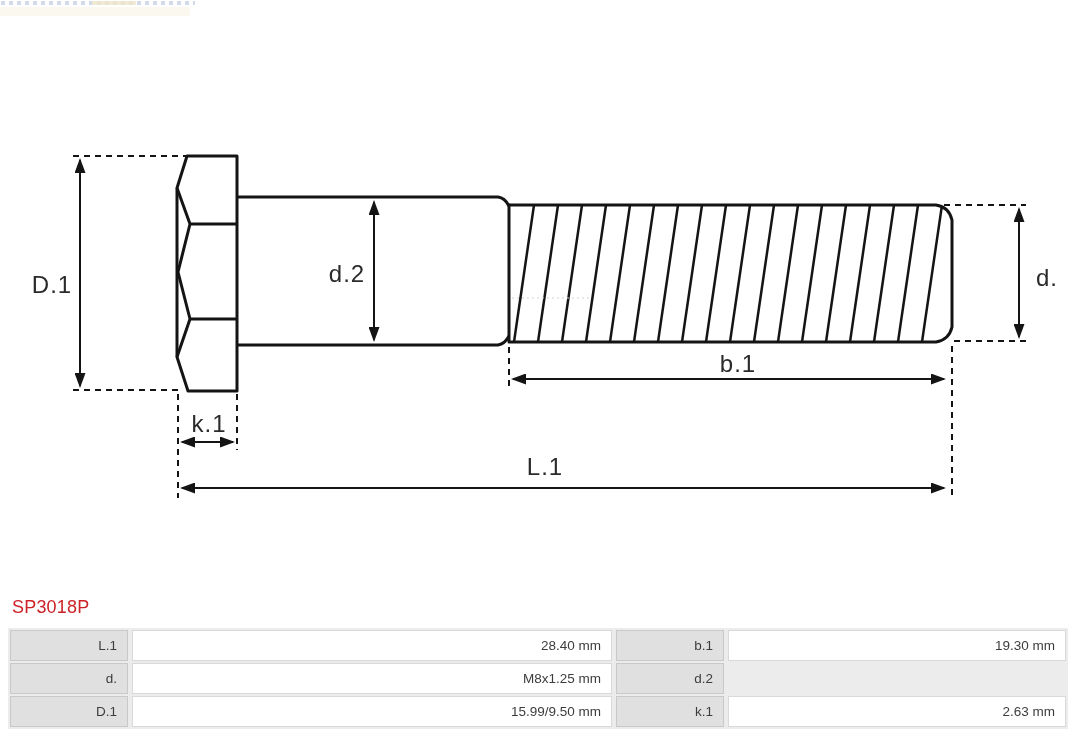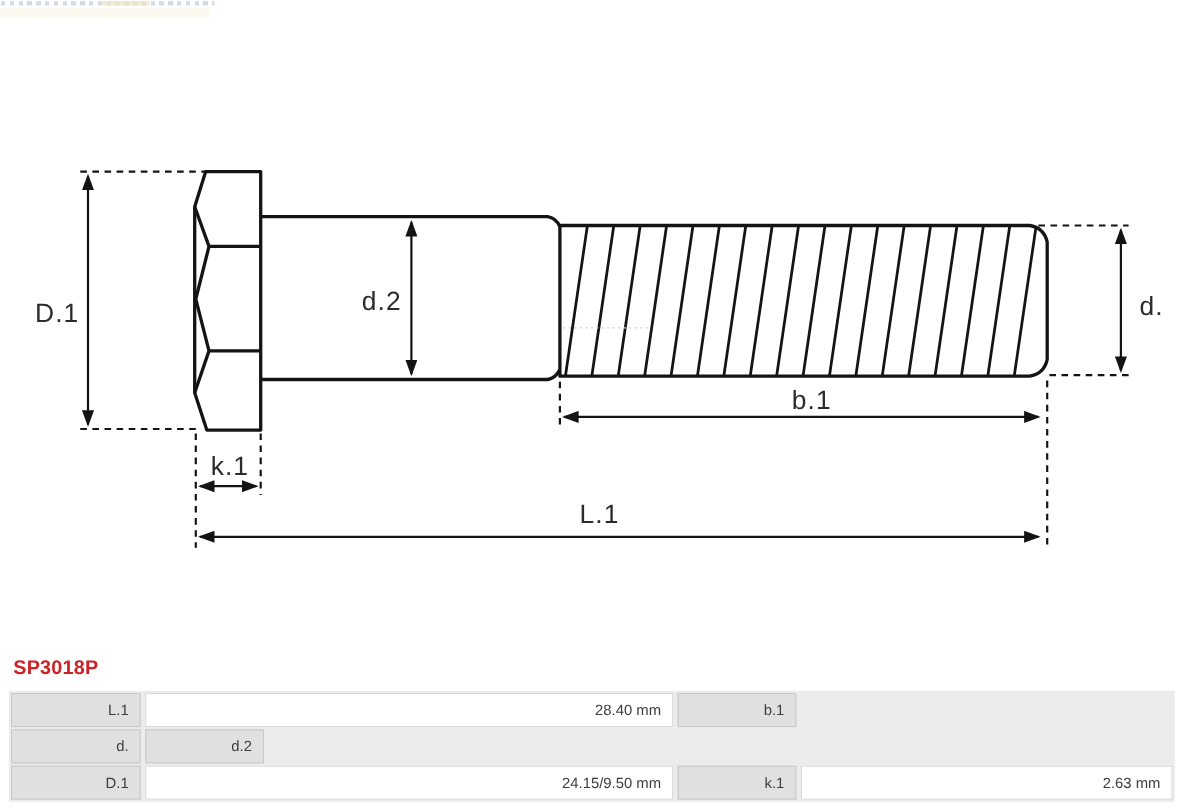--- a/index.html
+++ b/index.html
@@ -24,21 +24,21 @@
   }
   
   .diagram{position:absolute;left:0;top:0;}
   .dim-label{
     font-family:"Liberation Sans",sans-serif;
     font-size:24px;fill:#2b2b2b;letter-spacing:1px;
   }
   
   .part-number{
     position:absolute;left:12px;top:597px;
-    font-size:18px;color:#cc2227;font-weight:700;letter-spacing:.2px;
+    font-size:18px;color:#cc2227;font-weight:400;letter-spacing:.2px;
   }
   
   .spec-table{
     position:absolute;left:8px;top:628px;width:1060px;
     background:#ececec;padding:2px;box-sizing:border-box;
   }
   .spec-row{
     display:flex;gap:4px;margin-bottom:2px;
   }
   .spec-row:last-child{margin-bottom:0;}
@@ -138,24 +138,26 @@
   <text class="dim-label" x="545" y="475" text-anchor="middle">L.1</text>
 </svg>
 
 <div class="part-number">SP3018P</div>
 
 <div class="spec-table">
   <div class="spec-row">
     <div class="cell label w-label-l">L.1</div>
     <div class="cell w-value-l">28.40 mm</div>
     <div class="cell label w-label-r">b.1</div>
+    <div class="cell w-value-r">19.30 mm</div>
   </div>
   <div class="spec-row">
     <div class="cell label w-label-l">d.</div>
+    <div class="cell w-value-l">M8x1.25 mm</div>
     <div class="cell label w-label-r">d.2</div>
   </div>
   <div class="spec-row">
     <div class="cell label w-label-l">D.1</div>
-    <div class="cell w-value-l">24.15/9.50 mm</div>
+    <div class="cell w-value-l">15.99/9.50 mm</div>
     <div class="cell label w-label-r">k.1</div>
     <div class="cell w-value-r">2.63 mm</div>
   </div>
 </div>
 
 </body></html>

